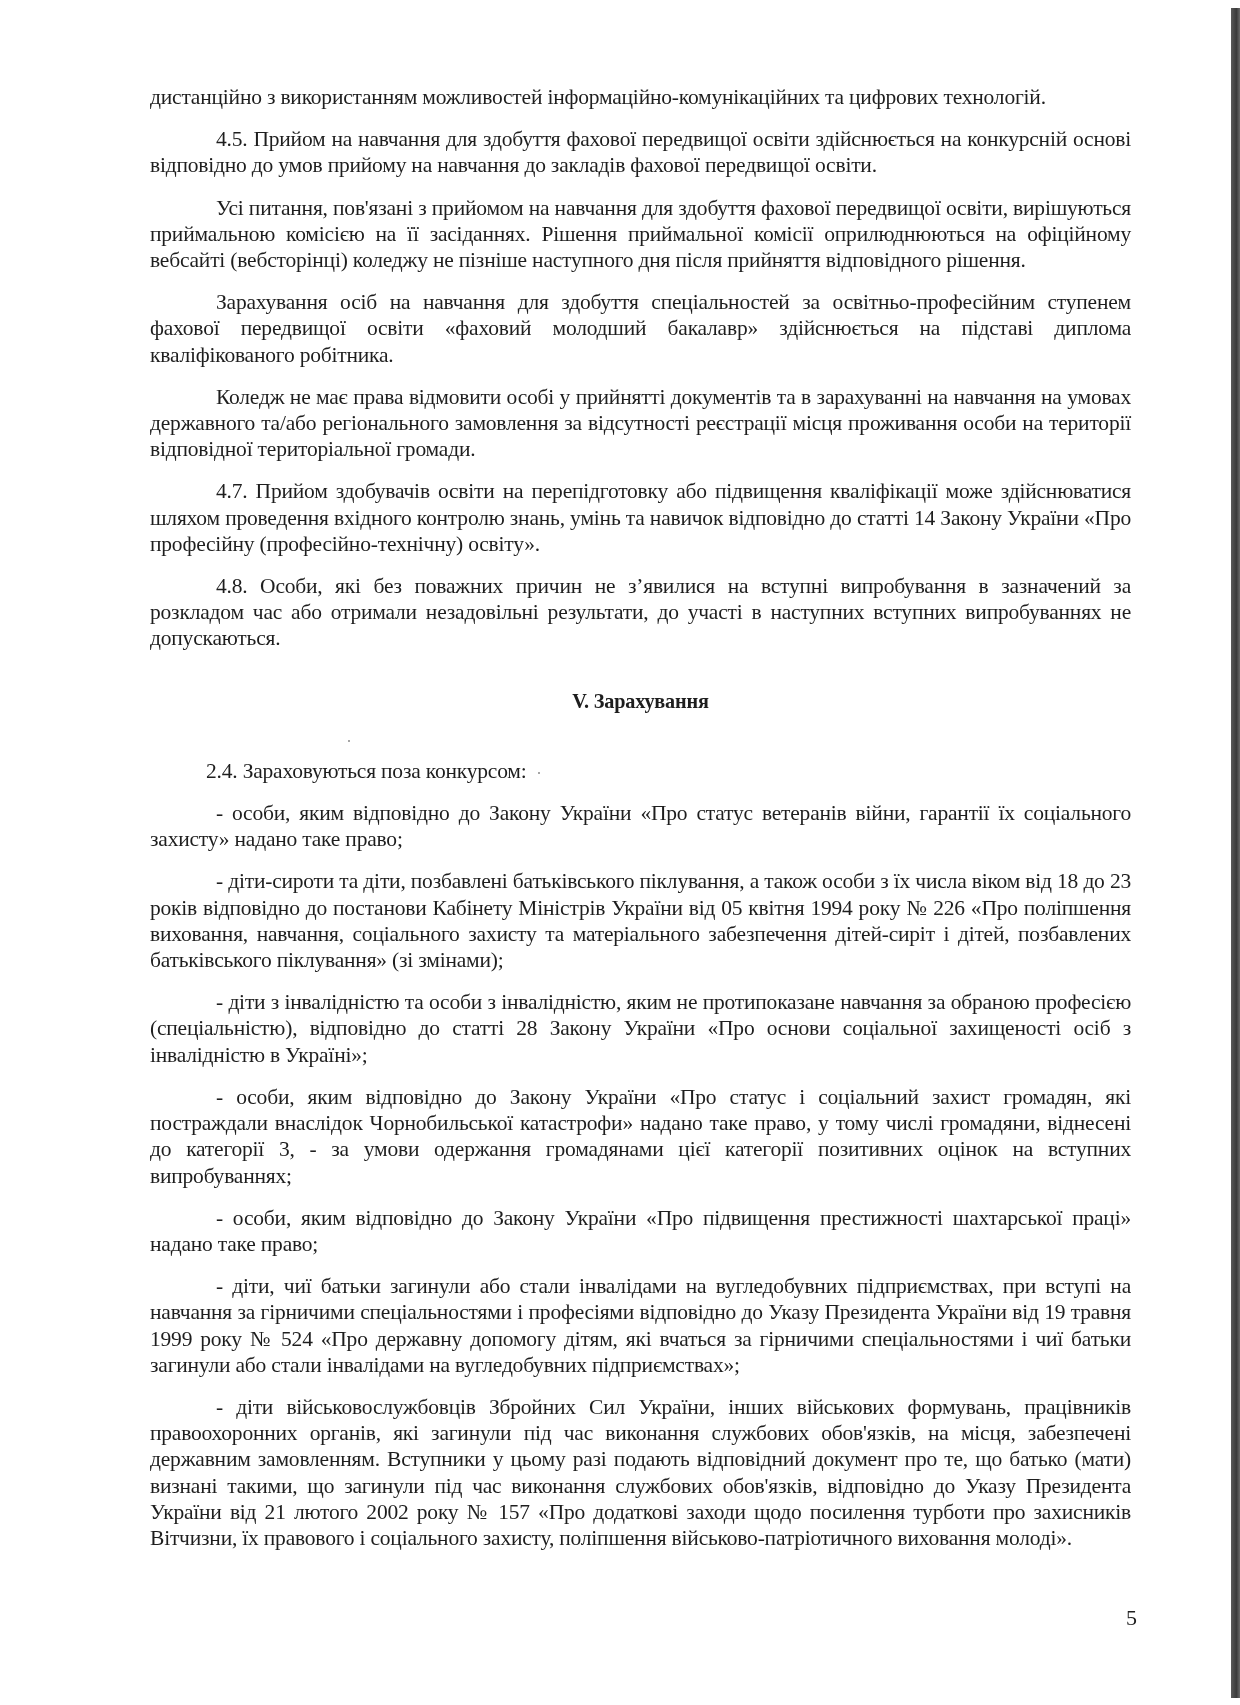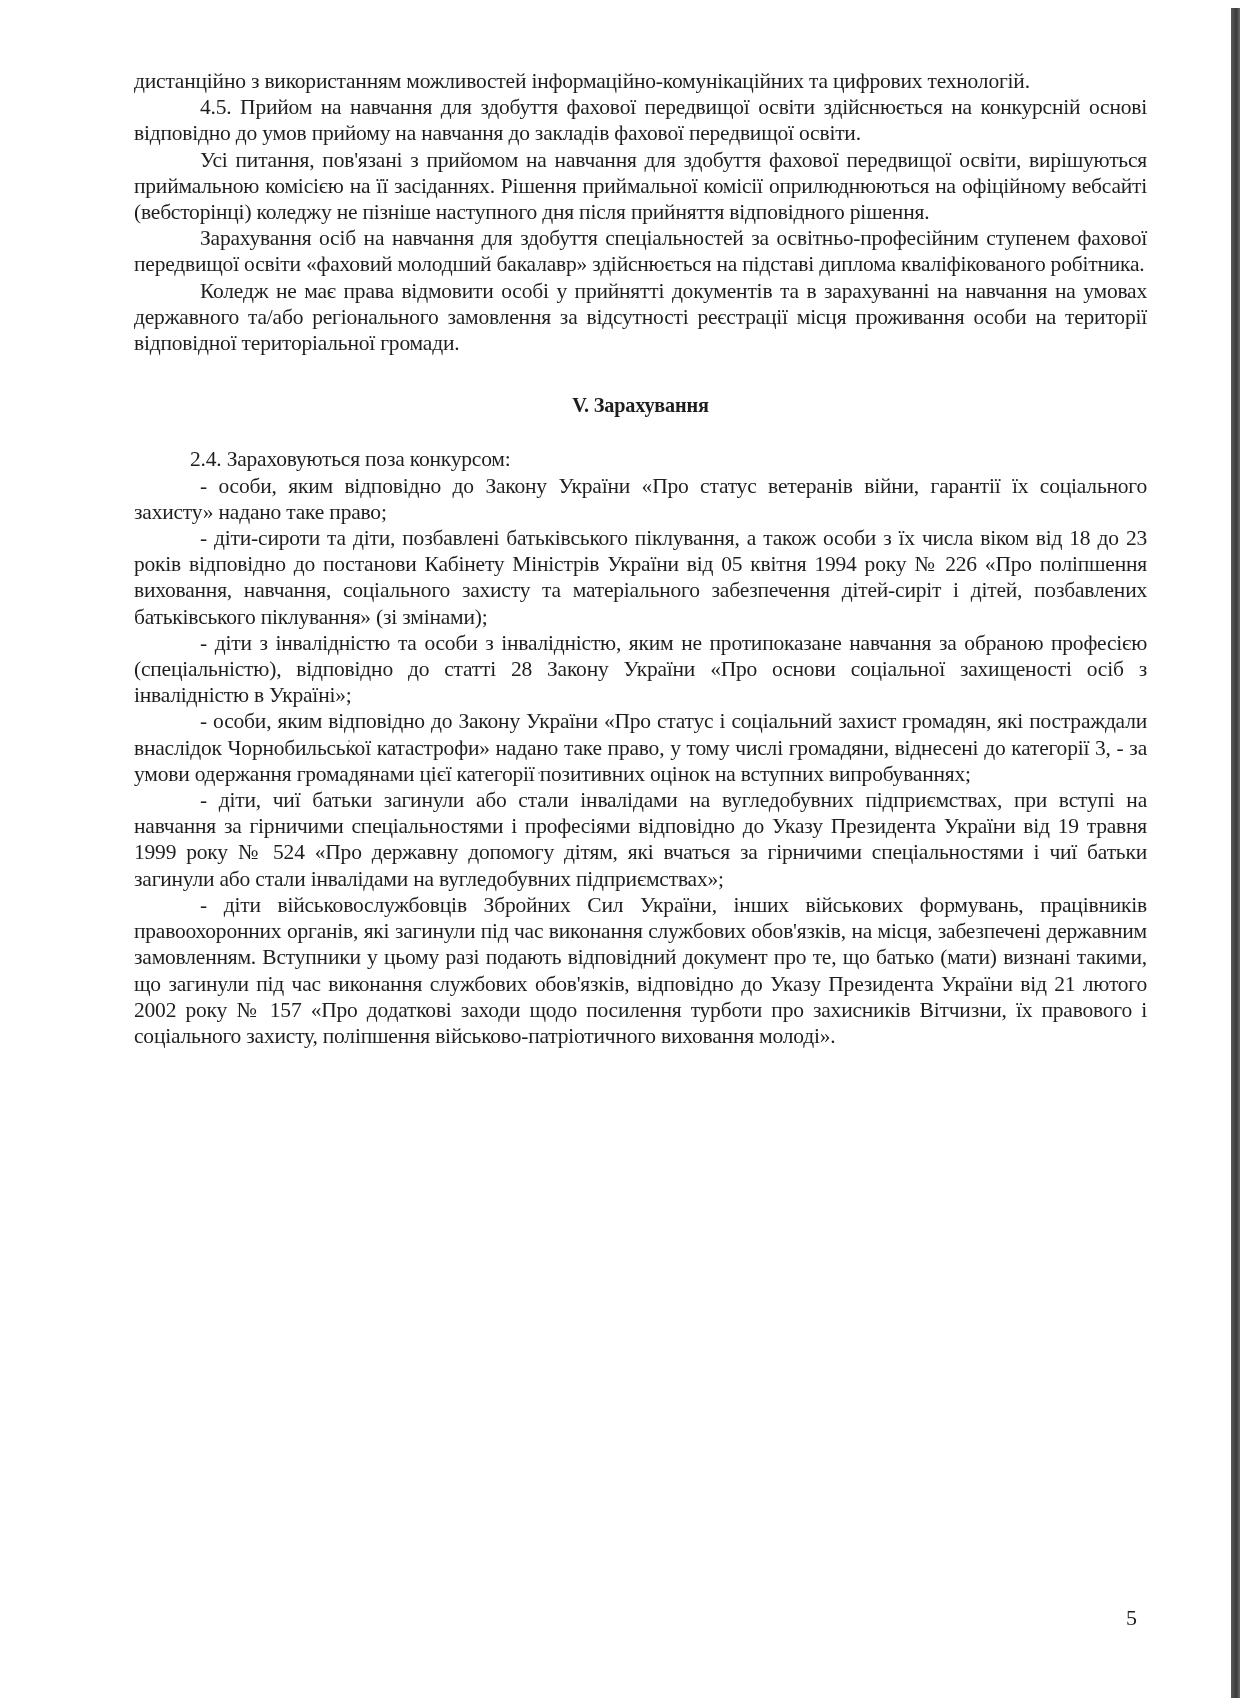--- a/index.html
+++ b/index.html
@@ -11,21 +11,21 @@
   }
   .scan-edge {
     position: absolute; top: 8px; right: 0; width: 9px; height: 1690px;
     background: linear-gradient(to right, #5a5a5a, #3a3a3a 60%, #6a6a6a);
   }
   .page {
     position: absolute; left: 134px; top: 68px; width: 1013px;
     font-size: 21.5px; line-height: 26.2px;
     letter-spacing: -0.2px;
   }
-  .p { margin: 0; text-align: justify; text-indent: 0; }
+  .p { margin: 16px; text-align: justify; text-indent: 0; }
   .p.indent { text-indent: 66px; }
   .p.indent-list { text-indent: 66px; }
   .heading {
     text-align: center; font-weight: bold; margin: 36px 0 0 0;
     font-size: 22px; transform: scaleX(0.92);
   }
   .heading-gap { height: 28px; }
   .p.first-sub { text-indent: 56px; }
   .page-number {
     position: absolute; left: 1126px; top: 1605px;
@@ -40,29 +40,32 @@
 <div class="dot" style="left:538px;top:772px;"></div>
 <div class="dot" style="left:348px;top:740px;"></div>
 
 <div class="page">
   <div>
     <p class="p">дистанційно з використанням можливостей інформаційно-комунікаційних та цифрових технологій.</p>
     <p class="p indent">4.5. Прийом на навчання для здобуття фахової передвищої освіти здійснюється на конкурсній основі відповідно до умов прийому на навчання до закладів фахової передвищої освіти.</p>
     <p class="p indent">Усі питання, пов'язані з прийомом на навчання для здобуття фахової передвищої освіти, вирішуються приймальною комісією на її засіданнях. Рішення приймальної комісії оприлюднюються на офіційному вебсайті (вебсторінці) коледжу не пізніше наступного дня після прийняття відповідного рішення.</p>
     <p class="p indent">Зарахування осіб на навчання для здобуття спеціальностей за освітньо-професійним ступенем фахової передвищої освіти «фаховий молодший бакалавр» здійснюється на підставі диплома кваліфікованого робітника.</p>
     <p class="p indent">Коледж не має права відмовити особі у прийнятті документів та в зарахуванні на навчання на умовах державного та/або регіонального замовлення за відсутності реєстрації місця проживання особи на території відповідної територіальної громади.</p>
+    <p class="p indent">4.7. Прийом здобувачів освіти на перепідготовку або підвищення кваліфікації може здійснюватися шляхом проведення вхідного контролю знань, умінь та навичок відповідно до статті 14 Закону України «Про професійну (професійно-технічну) освіту».</p>
+    <p class="p indent">4.8. Особи, які без поважних причин не з’явилися на вступні випробування в зазначений за розкладом час або отримали незадовільні результати, до участі в наступних вступних випробуваннях не допускаються.</p>
   </div>
 
   <h2 class="heading">V. Зарахування</h2>
   <div class="heading-gap"></div>
 
   <div>
     <p class="p first-sub">2.4. Зараховуються поза конкурсом:</p>
     <p class="p indent-list">- особи, яким відповідно до Закону України «Про статус ветеранів війни, гарантії їх соціального захисту» надано таке право;</p>
     <p class="p indent-list">- діти-сироти та діти, позбавлені батьківського піклування, а також особи з їх числа віком від 18 до 23 років відповідно до постанови Кабінету Міністрів України від 05 квітня 1994 року № 226 «Про поліпшення виховання, навчання, соціального захисту та матеріального забезпечення дітей-сиріт і дітей, позбавлених батьківського піклування» (зі змінами);</p>
     <p class="p indent-list">- діти з інвалідністю та особи з інвалідністю, яким не протипоказане навчання за обраною професією (спеціальністю), відповідно до статті 28 Закону України «Про основи соціальної захищеності осіб з інвалідністю в Україні»;</p>
     <p class="p indent-list">- особи, яким відповідно до Закону України «Про статус і соціальний захист громадян, які постраждали внаслідок Чорнобильської катастрофи» надано таке право, у тому числі громадяни, віднесені до категорії 3, - за умови одержання громадянами цієї категорії позитивних оцінок на вступних випробуваннях;</p>
+    <p class="p indent-list">- особи, яким відповідно до Закону України «Про підвищення престижності шахтарської праці» надано таке право;</p>
     <p class="p indent-list">- діти, чиї батьки загинули або стали інвалідами на вугледобувних підприємствах, при вступі на навчання за гірничими спеціальностями і професіями відповідно до Указу Президента України від 19 травня 1999 року № 524 «Про державну допомогу дітям, які вчаться за гірничими спеціальностями і чиї батьки загинули або стали інвалідами на вугледобувних підприємствах»;</p>
     <p class="p indent-list">- діти військовослужбовців Збройних Сил України, інших військових формувань, працівників правоохоронних органів, які загинули під час виконання службових обов'язків, на місця, забезпечені державним замовленням. Вступники у цьому разі подають відповідний документ про те, що батько (мати) визнані такими, що загинули під час виконання службових обов'язків, відповідно до Указу Президента України від 21 лютого 2002 року № 157 «Про додаткові заходи щодо посилення турботи про захисників Вітчизни, їх правового і соціального захисту, поліпшення військово-патріотичного виховання молоді».</p>
   </div>
 </div>
 
 <div class="page-number">5</div>
 
 </body></html>

